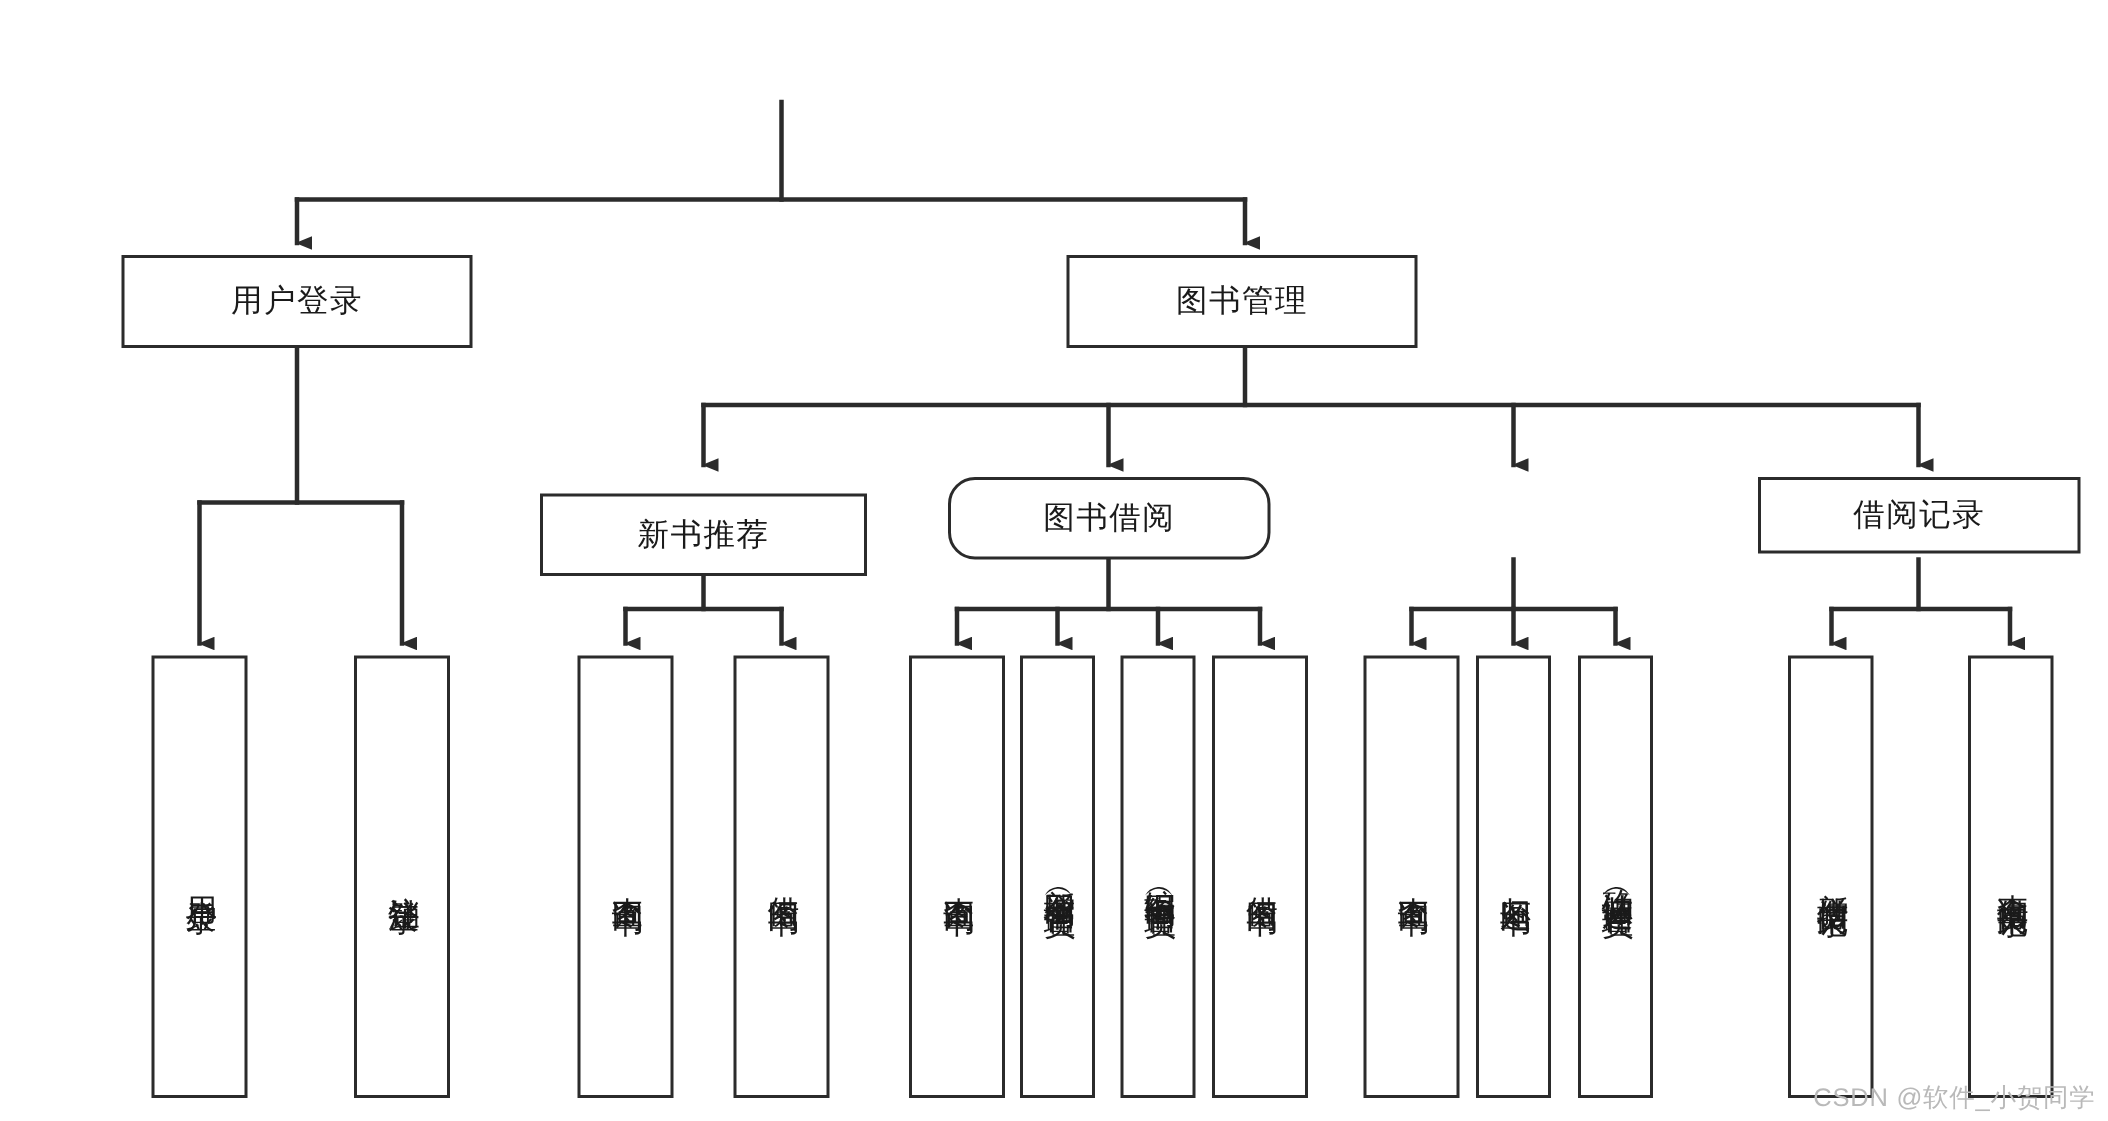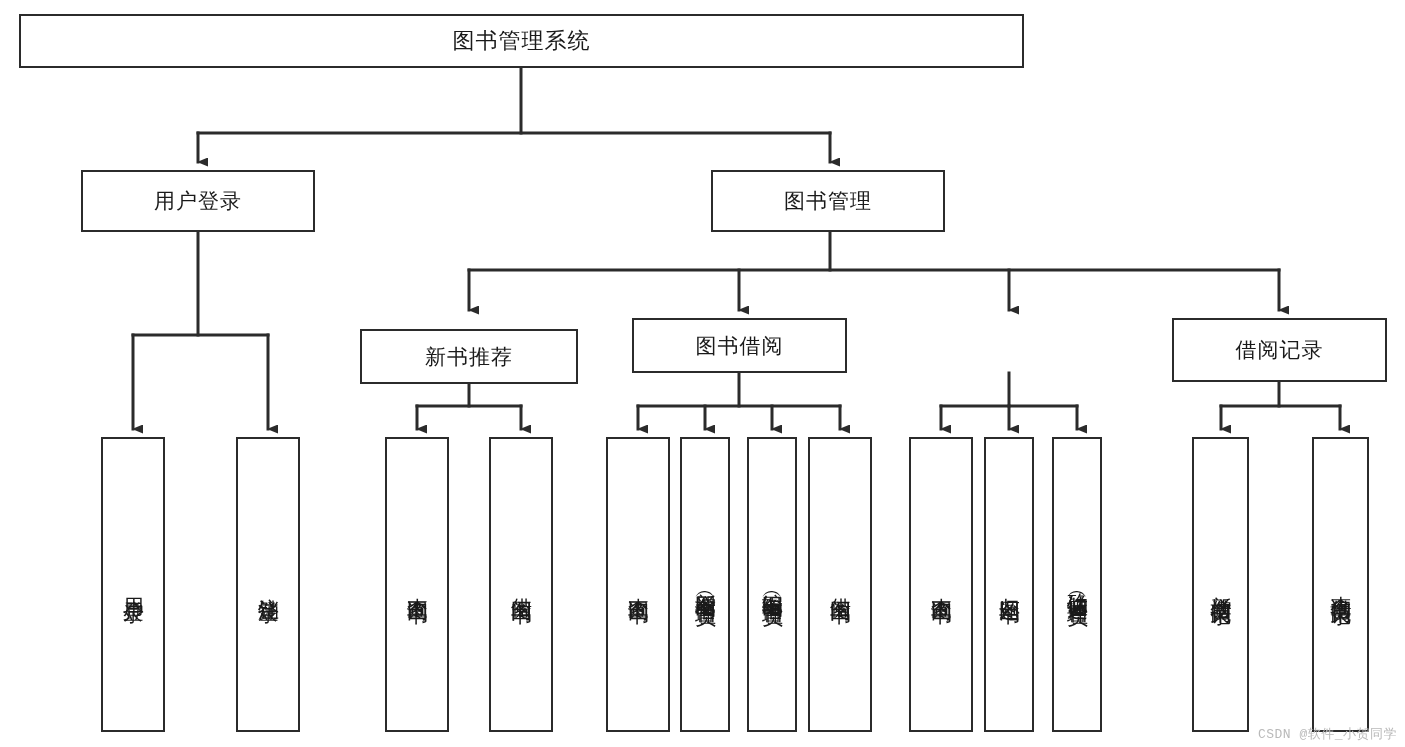--- a/index.html
+++ b/index.html
@@ -55,26 +55,25 @@
     font-size:21px;
     line-height:1.18;
     letter-spacing:2px;
     white-space:nowrap;
     text-align:center;
   }
   #watermark{
     position:absolute;
     right:8px;
     bottom:4px;
-    font-size:13px;
+    font-size:17px;
     color:#b9b9b9;
     letter-spacing:0.5px;
     white-space:nowrap;
     user-select:none;
-    font-family:Liberation Mono, monospace;
   }
 </style>
 </head>
 <body>
 
 <div id="diagram-root">
 
   <svg id="connectors" viewBox="0 0 1405 747" width="1405" height="747" xmlns="http://www.w3.org/2000/svg">
     <defs>
       <marker id="arrowhead" markerWidth="9" markerHeight="11" refX="4.5" refY="10" orient="auto" markerUnits="userSpaceOnUse">
@@ -118,42 +117,39 @@
       <path d="M1009,406 L1009,429" marker-end="url(#arrowhead)"></path>
       <path d="M1077,406 L1077,429" marker-end="url(#arrowhead)"></path>
 
       <path d="M1279,373 L1279,406"></path>
       <path d="M1221,406 L1340,406"></path>
       <path d="M1221,406 L1221,429" marker-end="url(#arrowhead)"></path>
       <path d="M1340,406 L1340,429" marker-end="url(#arrowhead)"></path>
     </g>
   </svg>
 
-  <div class="node horiz root" style="left:19px; top:14px; width:1005px; height:54px;">
-    <span class="node-label">图书管理系统</span>
-  </div>
 
   <div class="node horiz" style="left:81px; top:170px; width:234px; height:62px;">
     <span class="node-label">用户登录</span>
   </div>
 
   <div class="node horiz" style="left:711px; top:170px; width:234px; height:62px;">
     <span class="node-label">图书管理</span>
   </div>
 
   <div class="node horiz" style="left:360px; top:329px; width:218px; height:55px;">
     <span class="node-label">新书推荐</span>
   </div>
 
-  <div class="node horiz" style="left:632px; top:318px; width:215px; height:55px;">
+  <div class="node horiz" style="left:632px; top:318px; width:215px; height:55px;border-radius:18px;">
     <span class="node-label">图书借阅</span>
   </div>
 
 
-  <div class="node horiz" style="left:1172px; top:318px; width:215px; height:64px;">
+  <div class="node horiz" style="left:1172px; top:318px; width:215px; height:51px;">
     <span class="node-label">借阅记录</span>
   </div>
 
   <div class="node vert" style="left:101px; top:437px; width:64px; height:295px;">
     <span class="node-label">用户登录</span>
   </div>
 
   <div class="node vert" style="left:236px; top:437px; width:64px; height:295px;">
     <span class="node-label">注销登录</span>
   </div>

